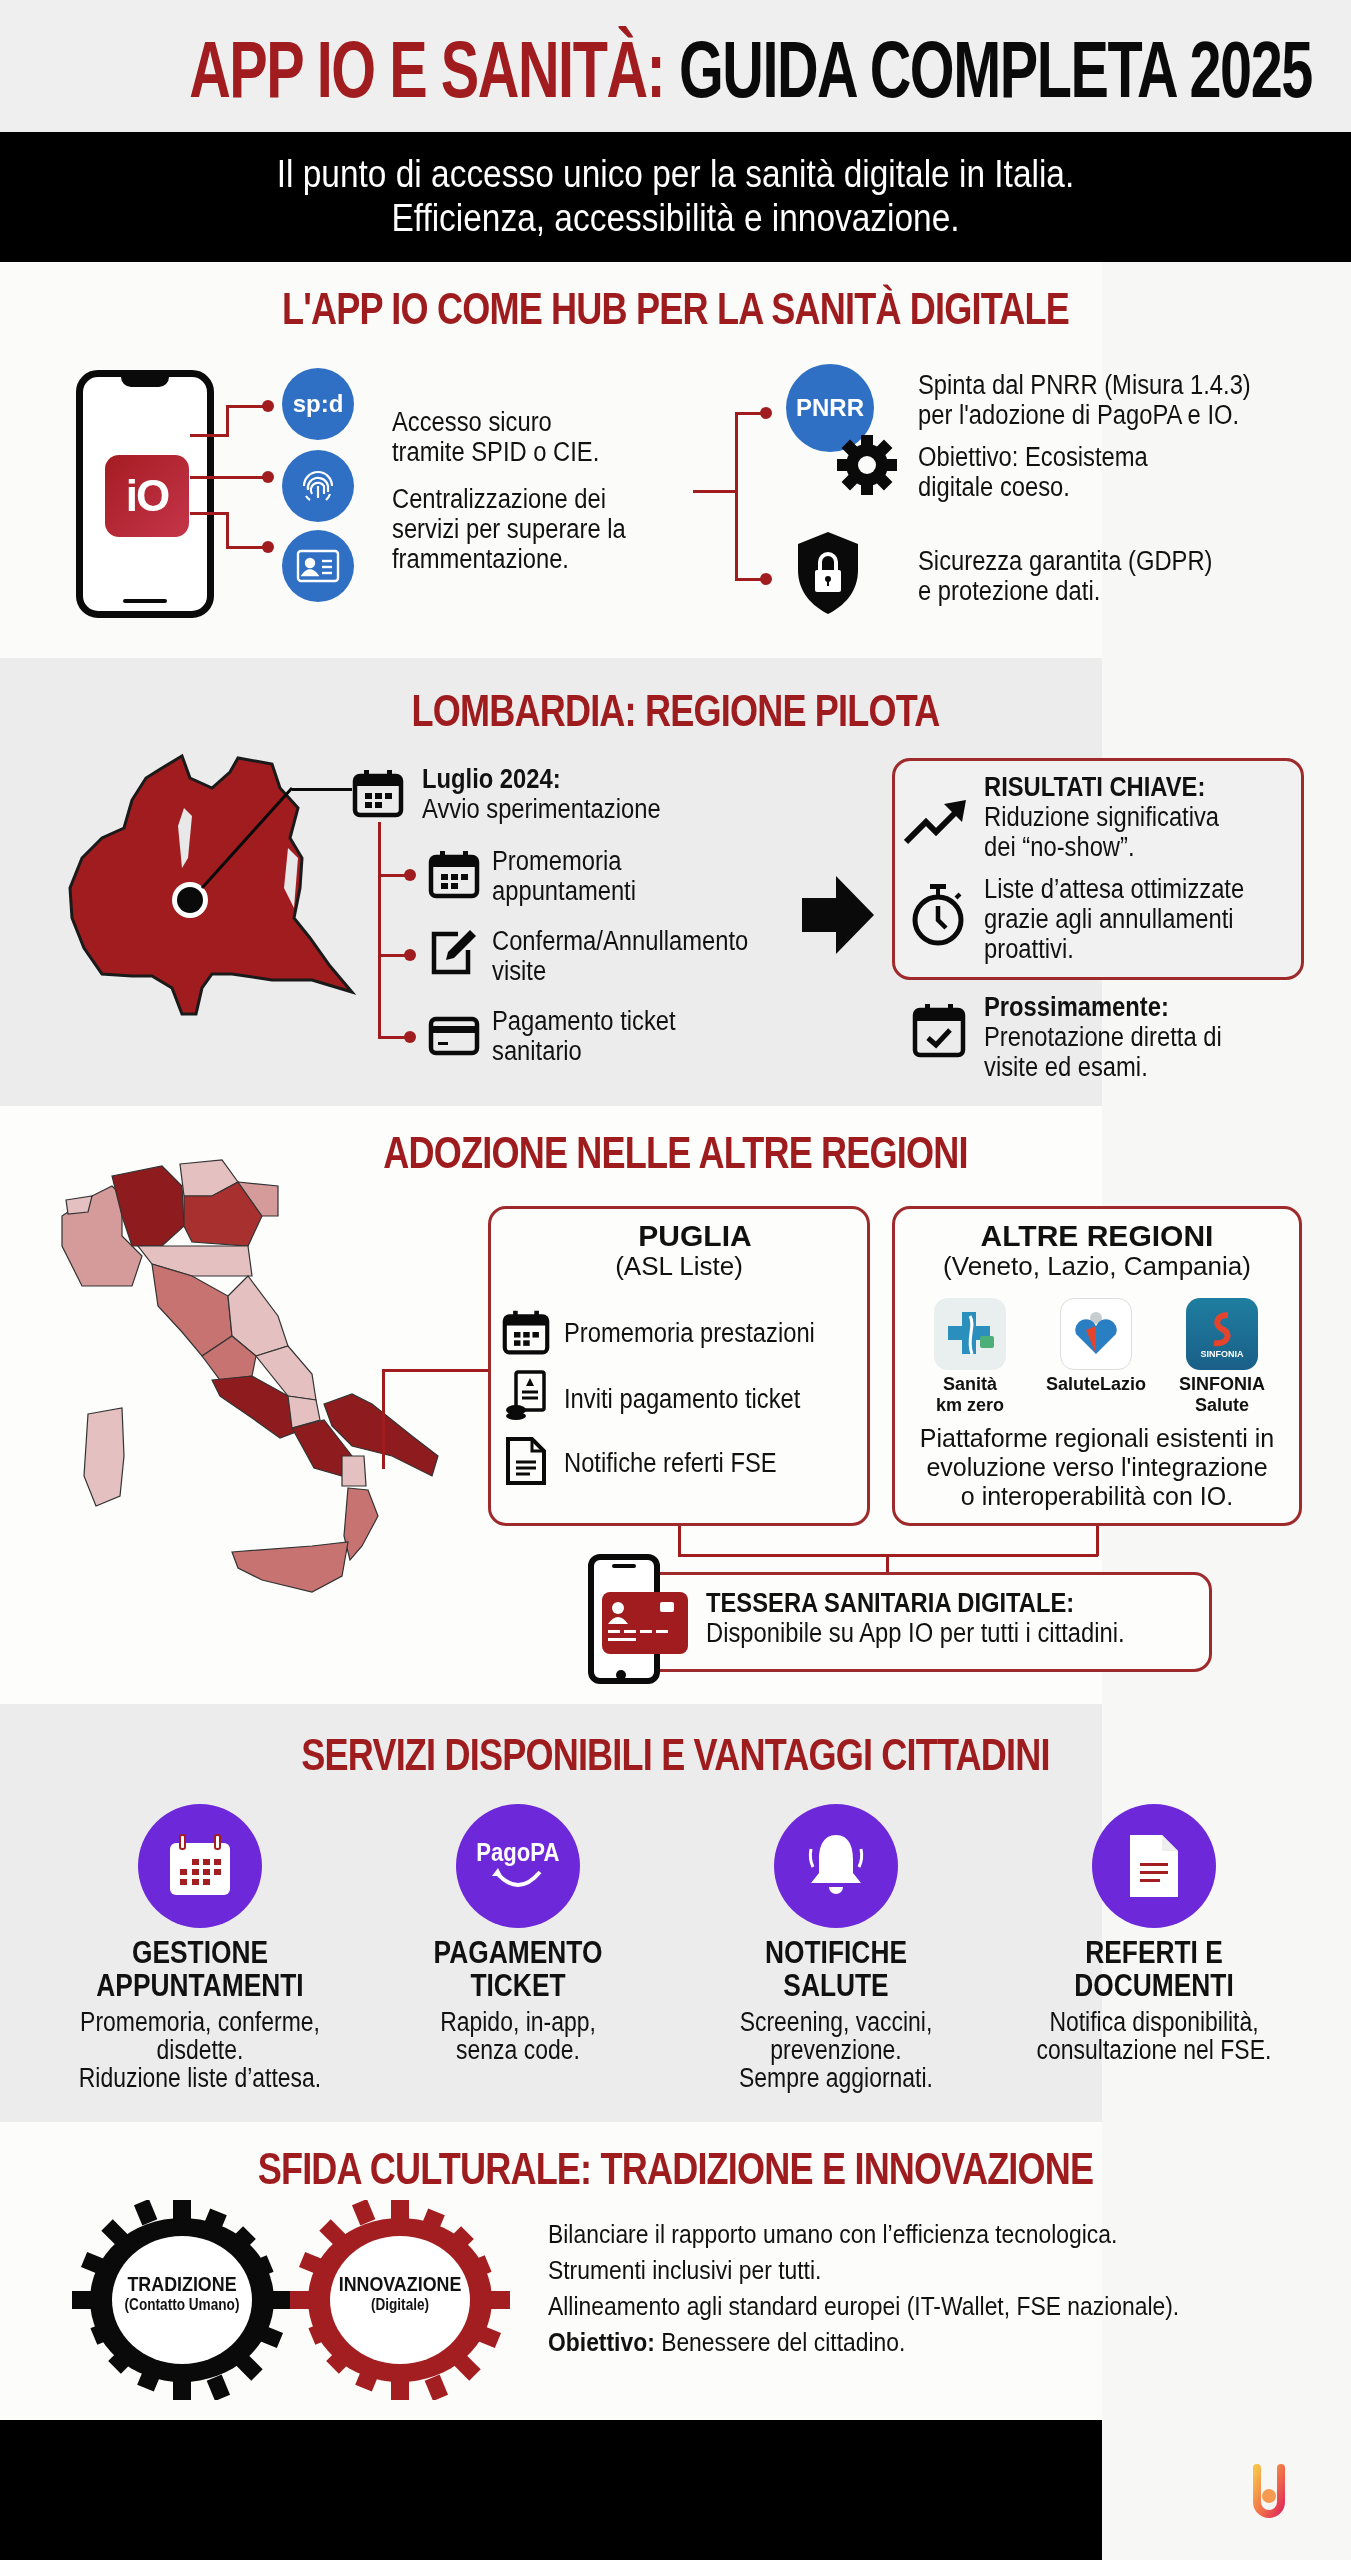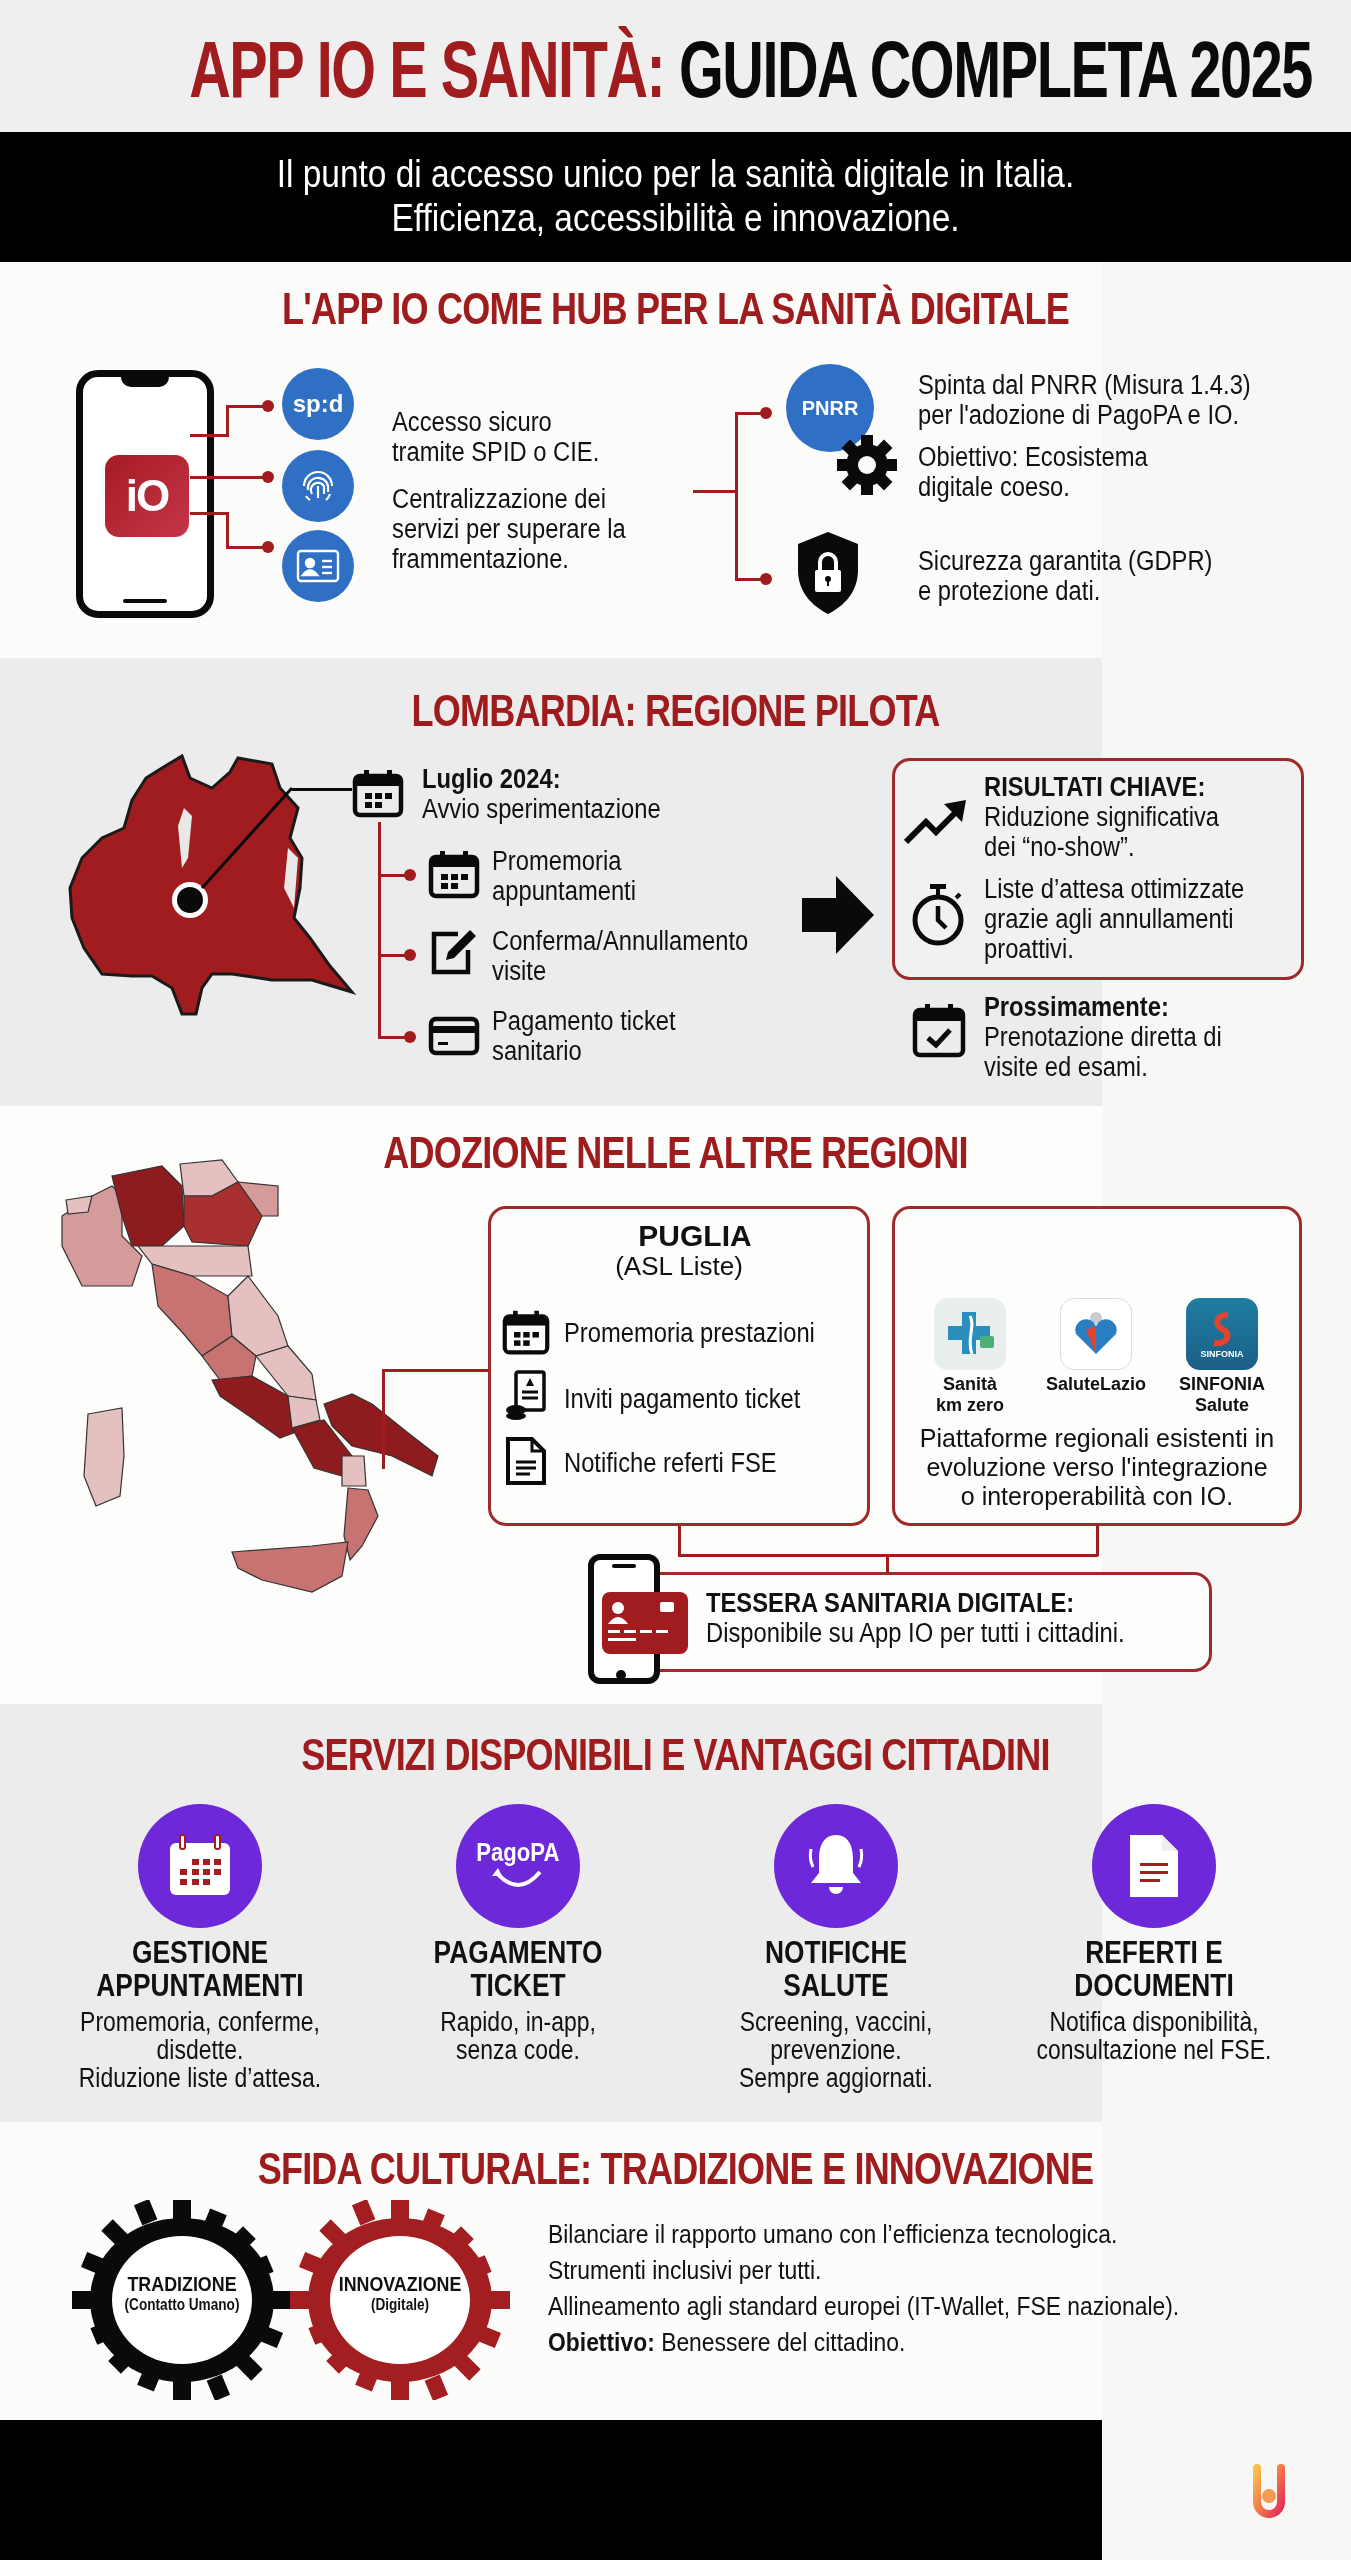--- a/index.html
+++ b/index.html
@@ -111,21 +111,21 @@
   </div>
 
   <div class="rline" style="left:693px; top:228px; width:44px; height:3px;"></div>
   <div class="rline" style="left:735px; top:150px; width:3px; height:168px;"></div>
   <div class="rline" style="left:735px; top:150px; width:30px; height:3px;"></div>
   <div class="dot" style="left:760px; top:145px;"></div>
   <div class="rline" style="left:735px; top:316px; width:30px; height:3px;"></div>
   <div class="dot" style="left:760px; top:311px;"></div>
 
   <div class="blue-circle" style="left:786px; top:102px; width:88px; height:88px;">
-    <span style="font-weight:bold; font-size:20px;">PNRR</span>
+    <span style="font-weight:bold; font-size:24px;">PNRR</span>
   </div>
   <div class="abs" style="left:836px; top:172px;">
     <svg width="62" height="62" viewBox="0 0 62 62">
       <g fill="#0a0a0a" transform="translate(31 31)">
         <circle r="21"></circle>
         <rect x="-6" y="-30" width="12" height="60"></rect>
           <rect x="-30" y="-6" width="60" height="12"></rect>
         <rect x="-6" y="-30" width="12" height="60" transform="rotate(45)"></rect>
           <rect x="-6" y="-30" width="12" height="60" transform="rotate(-45)"></rect>
         <circle r="9" fill="#fbfbf9"></circle>
@@ -351,20 +351,24 @@
         <path d="M4 3 H28 L40 15 V47 H4 Z" fill="none" stroke="#0a0a0a" stroke-width="4"></path>
         <path d="M28 3 V15 H40" fill="none" stroke="#0a0a0a" stroke-width="3"></path>
         <line x1="12" y1="26" x2="32" y2="26" stroke="#0a0a0a" stroke-width="3"></line>
         <line x1="12" y1="32" x2="32" y2="32" stroke="#0a0a0a" stroke-width="3"></line>
         <line x1="12" y1="38" x2="26" y2="38" stroke="#0a0a0a" stroke-width="3"></line>
       </svg>
   </div>
   <div class="txt" style="left:564px; top:342px;">Notifiche referti FSE</div>
 
   <div class="box" style="left:892px; top:100px; width:410px; height:320px;"></div>
+  <div class="abs" style="left:892px; top:114px; width:410px; text-align:center;">
+    <div class="bold" style="font-size:30px; line-height:32px;">ALTRE REGIONI</div>
+    <div style="font-size:26px; line-height:28px;">(Veneto, Lazio, Campania)</div>
+  </div>
 
   <div class="abs" style="left:934px; top:192px; width:72px; height:72px; border-radius:14px; background:#e9eeee; display:flex; align-items:center; justify-content:center;">
     <svg width="52" height="52" viewBox="0 0 52 52">
         <path d="M18 4 H32 V18 H46 V32 H32 V46 H18 V32 H4 V18 H18 Z" fill="#2a8fbd"></path>
         <path d="M26 8 C32 18 22 30 28 46" stroke="#fff" stroke-width="3" fill="none"></path>
         <rect x="36" y="28" width="14" height="12" rx="2" fill="#4caf7a"></rect>
       </svg>
   </div>
   <div class="abs" style="left:1060px; top:192px; width:72px; height:72px; border-radius:14px; background:#fff; border:1px solid #ddd; display:flex; align-items:center; justify-content:center;">
     <svg width="56" height="56" viewBox="0 0 56 56">

